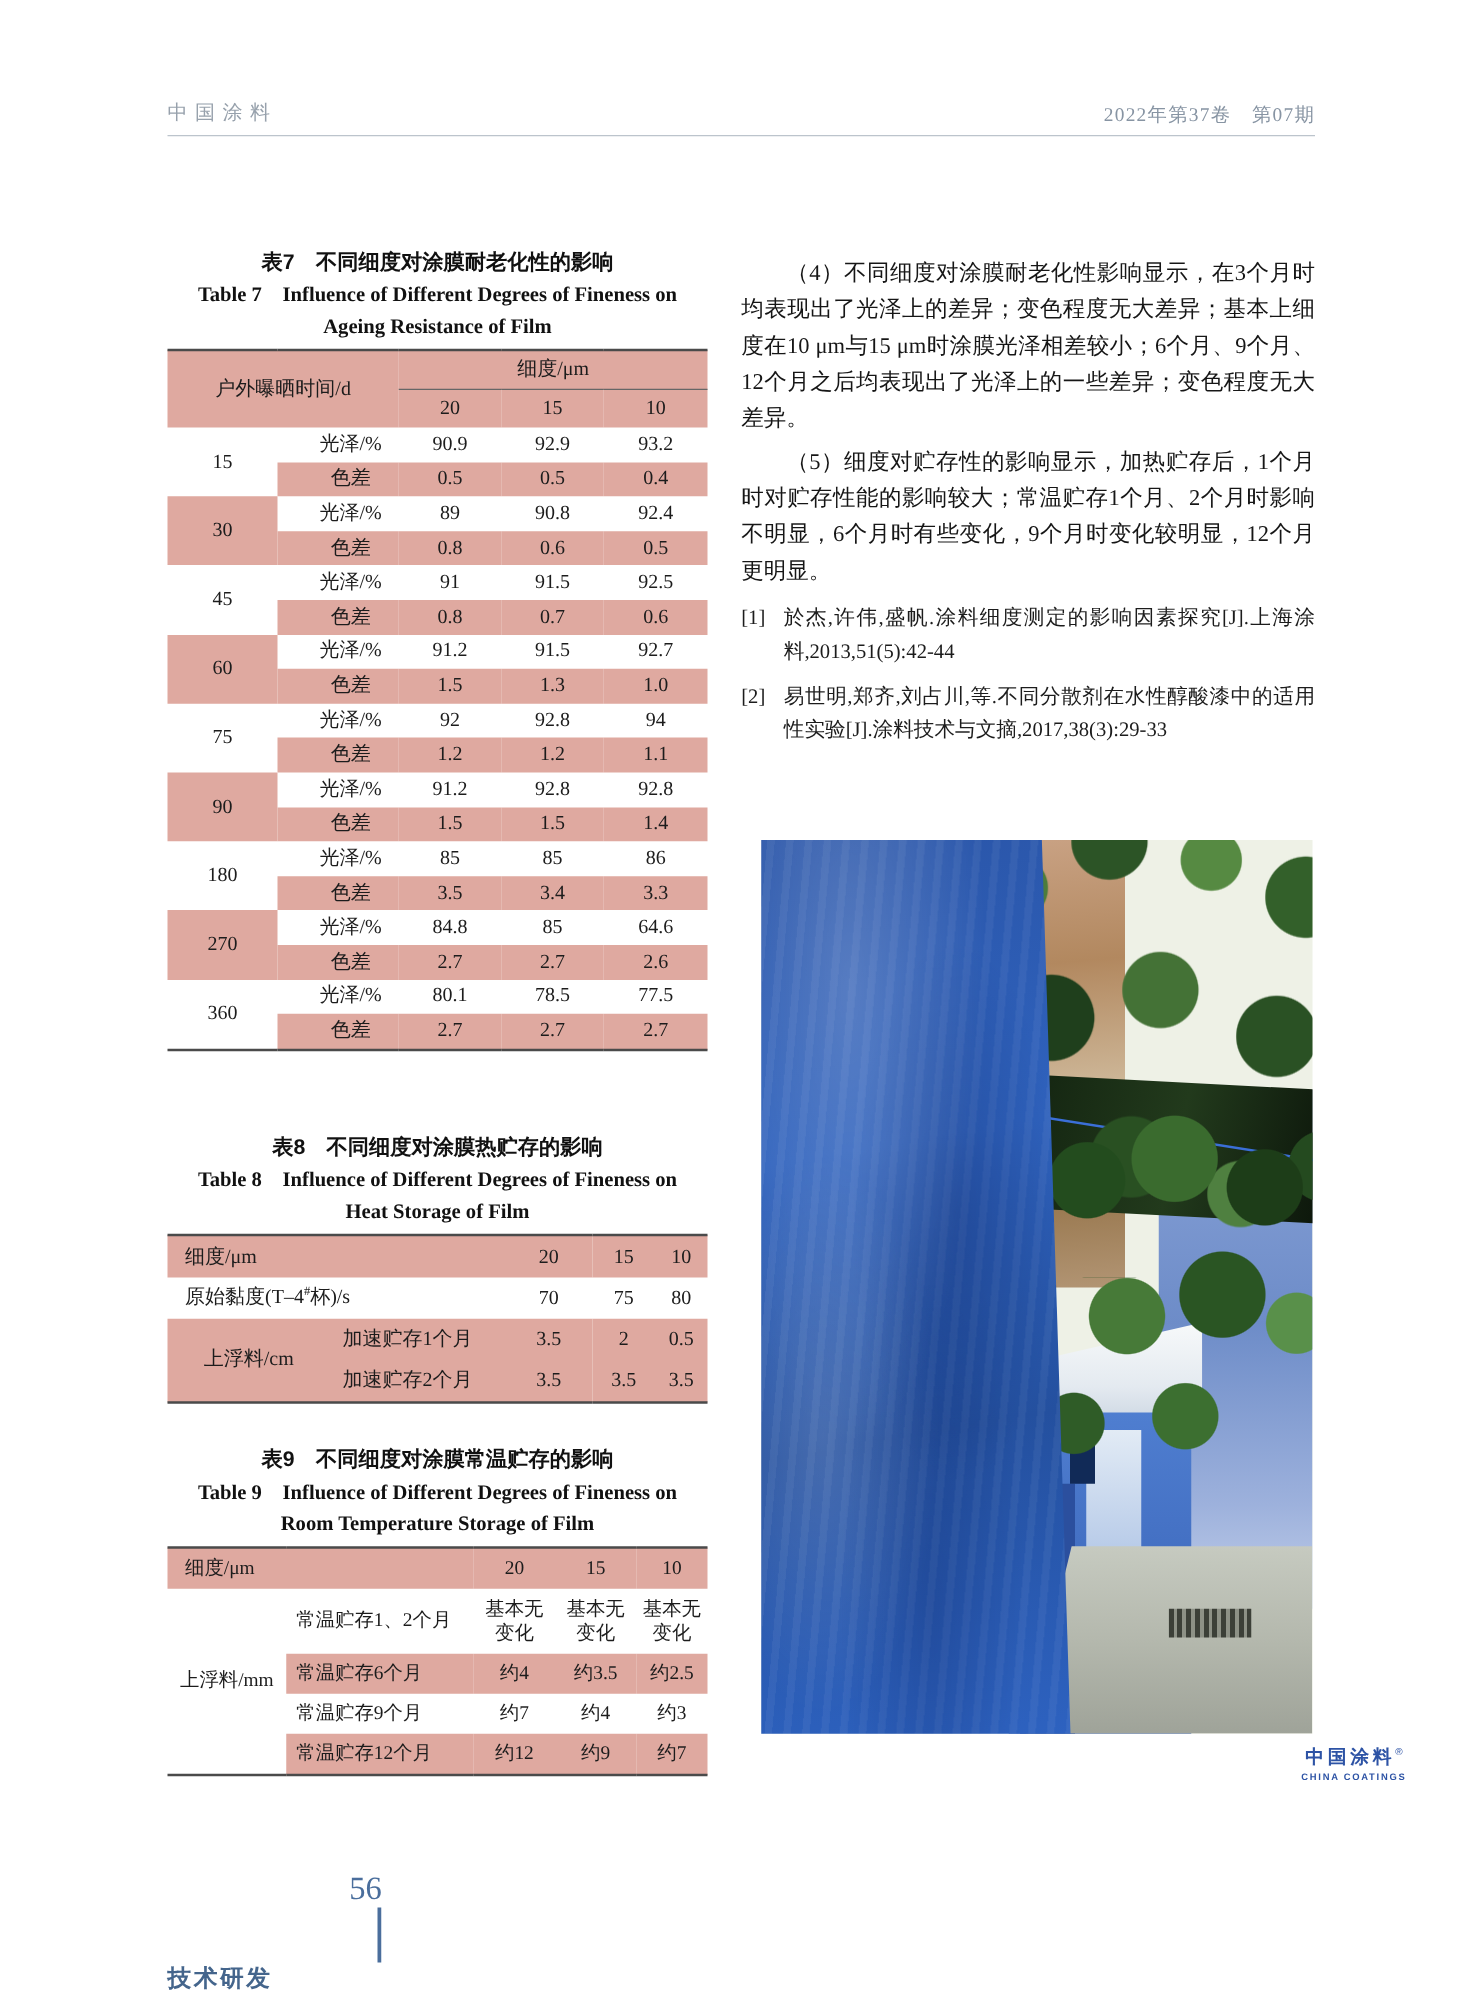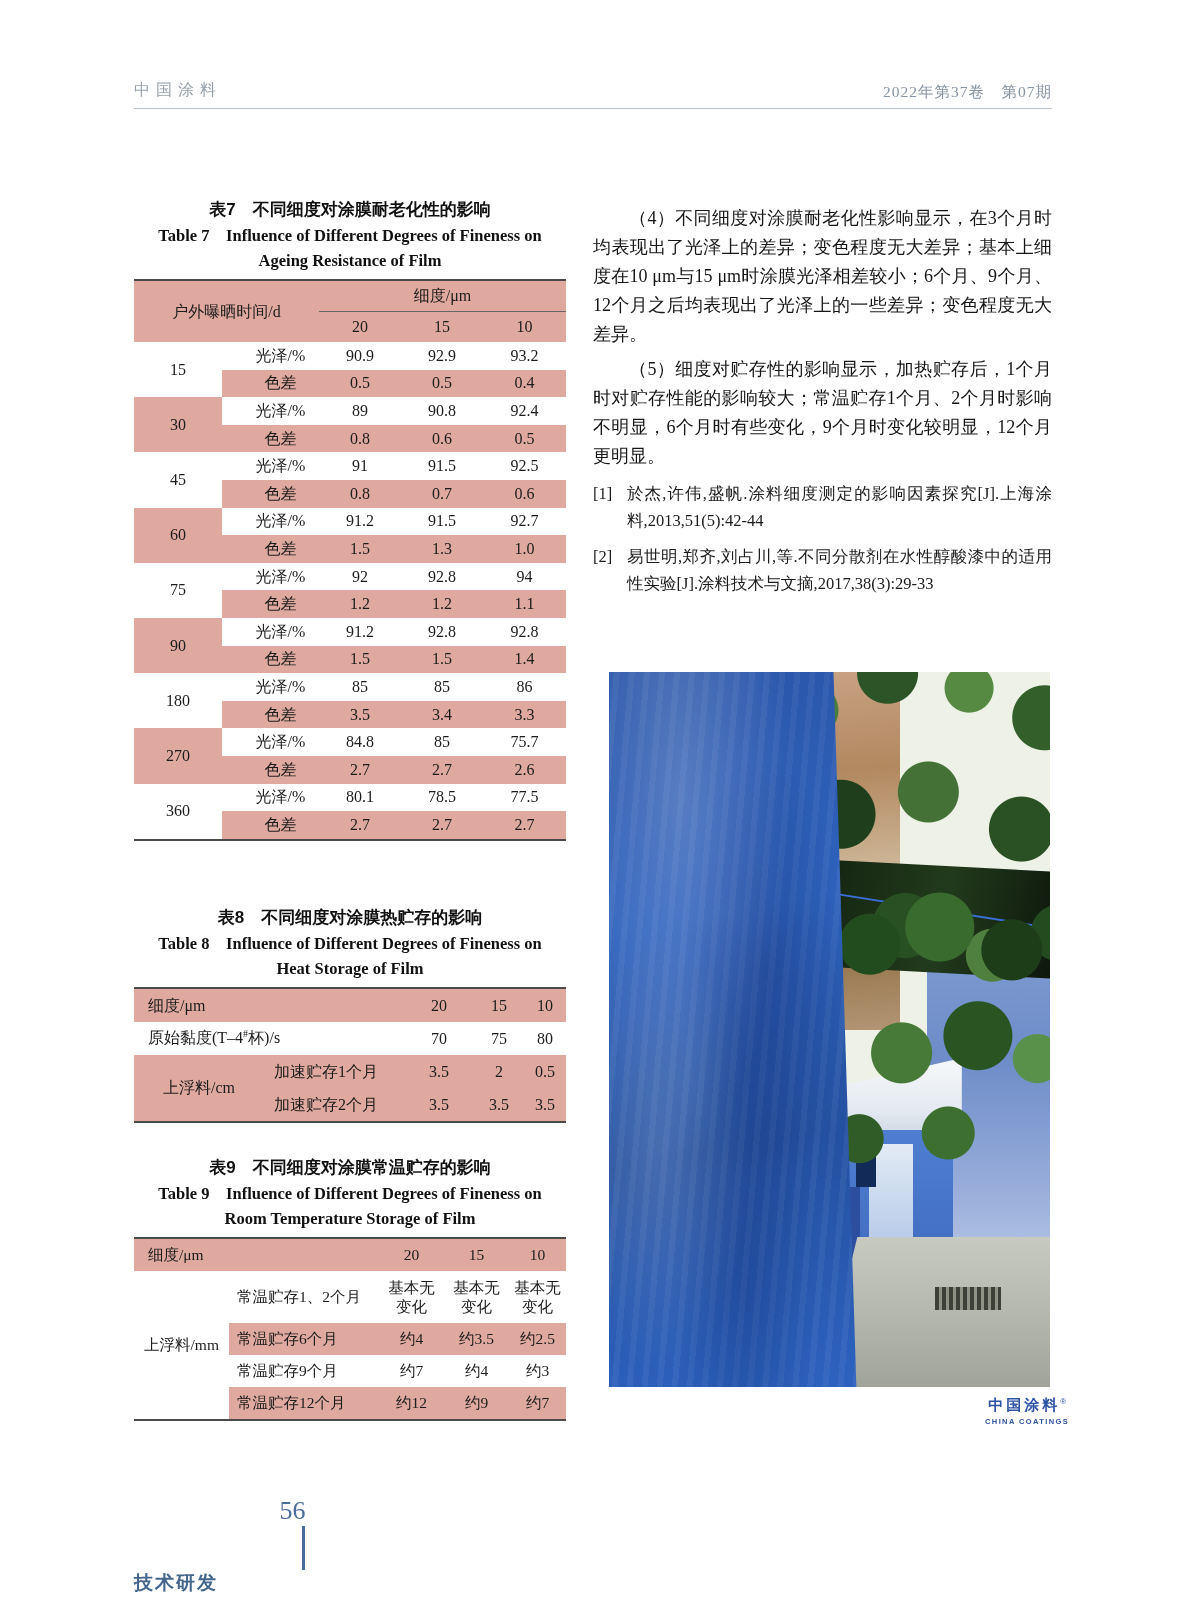--- a/index.html
+++ b/index.html
@@ -99,21 +99,21 @@
       clip-path:polygon(0 0,88% 0,97% 100%,0 100%);
       background:
         radial-gradient(ellipse at 30% 18%,rgba(255,255,255,.20),transparent 42%),
         radial-gradient(ellipse at 62% 42%,rgba(8,28,88,.28),transparent 36%),
         radial-gradient(ellipse at 22% 66%,rgba(255,255,255,.16),transparent 32%),
         radial-gradient(ellipse at 55% 85%,rgba(8,28,88,.22),transparent 36%),
         repeating-linear-gradient(95deg,rgba(255,255,255,.05) 0 6px,rgba(0,0,0,0) 6px 15px),
         linear-gradient(170deg,#2a55a8 0%,#2f62bd 35%,#24509f 65%,#2e63c2 100%);}
 
   
-  #logo{position:absolute;left:985px;top:1396px;text-align:center;color:#2d53a5;
+  #logo{position:absolute;left:1041px;top:1396px;text-align:center;color:#2d53a5;
         font-family:"Liberation Sans",sans-serif;}
   #logo .cn{font-size:15px;font-weight:bold;letter-spacing:3px;}
   #logo .reg{font-size:8px;vertical-align:super;letter-spacing:0;}
   #logo .en{font-size:7.5px;font-weight:bold;letter-spacing:1.4px;margin-top:2px;}
 
   
   #footer{position:absolute;left:134px;top:1496px;display:flex;align-items:flex-end;flex-direction:column;}
   .pg-num{font-size:26px;color:#4a6e9c;margin-right:10px;}
   .pg-bar{width:3px;height:44px;background:#4a6e9c;margin-right:10px;}
   .sec-cn{font-family:"Liberation Sans",sans-serif;font-weight:bold;font-size:19px;
@@ -249,21 +249,21 @@
       <td class="pink">3.5</td>
       <td class="pink">3.4</td>
       <td class="pink">3.3</td>
     </tr>
 
     <tr>
       <td class="time pink" rowspan="2">270</td>
       <td class="sub">光泽/%</td>
       <td>84.8</td>
       <td>85</td>
-      <td>75.7</td>
+      <td>64.6</td>
     </tr>
     <tr>
       <td class="sub pink">色差</td>
       <td class="pink">2.7</td>
       <td class="pink">2.7</td>
       <td class="pink">2.6</td>
     </tr>
 
     <tr>
       <td class="time" rowspan="2">360</td>

